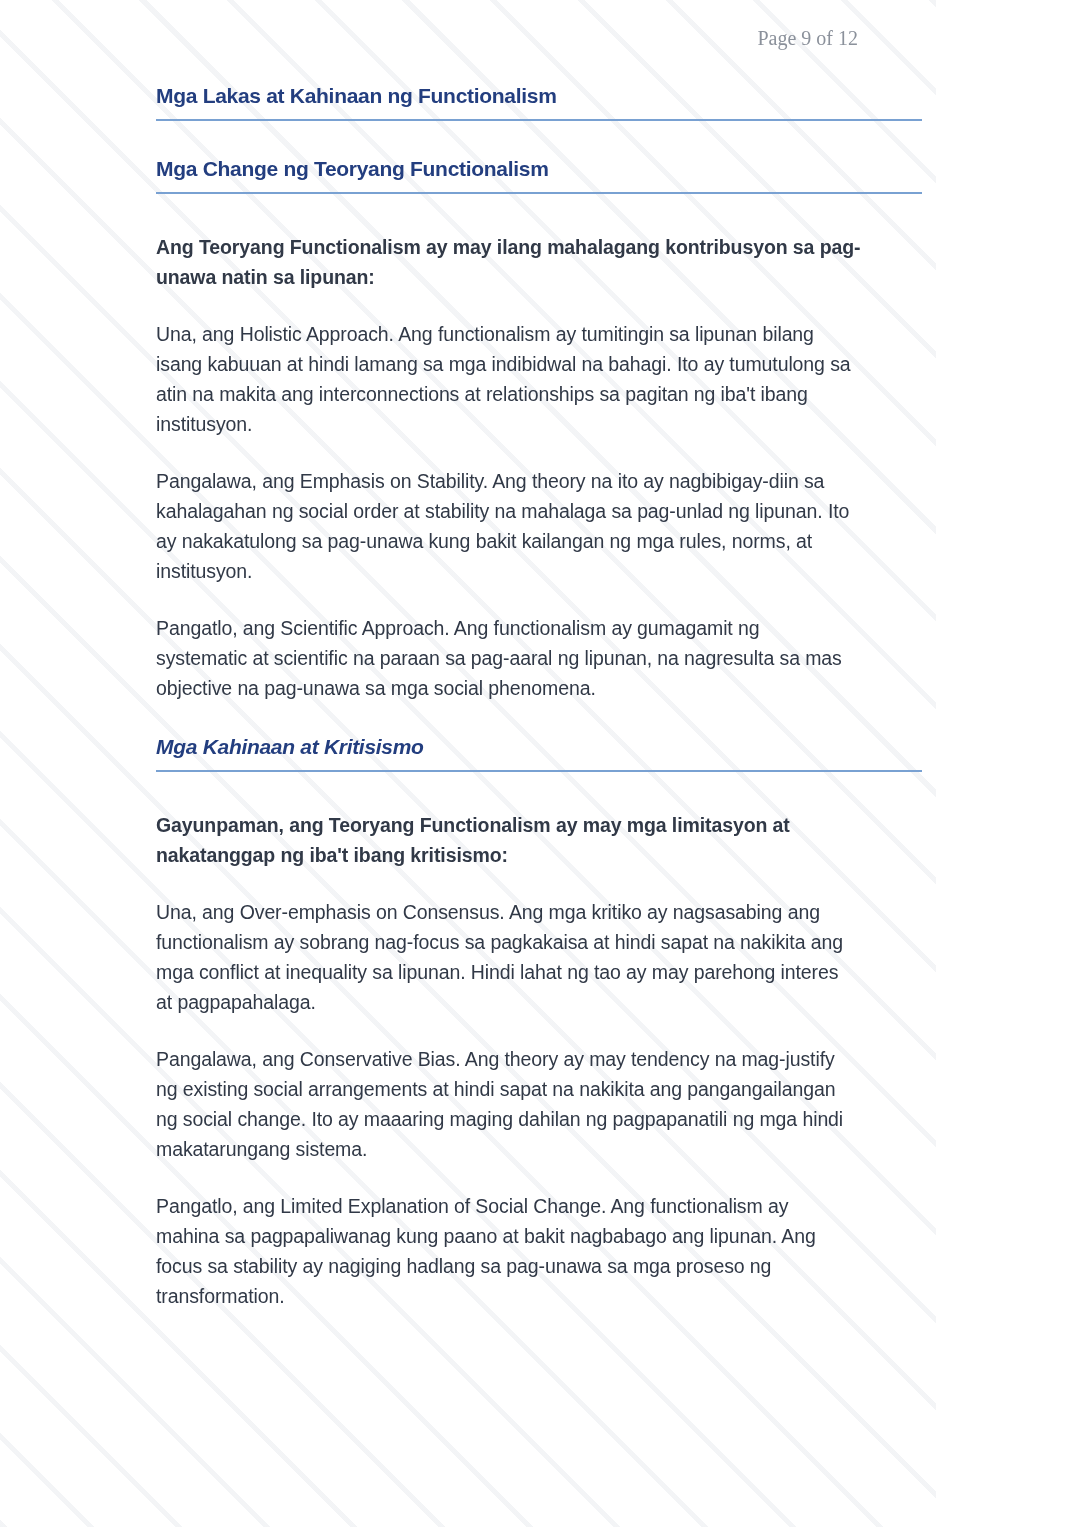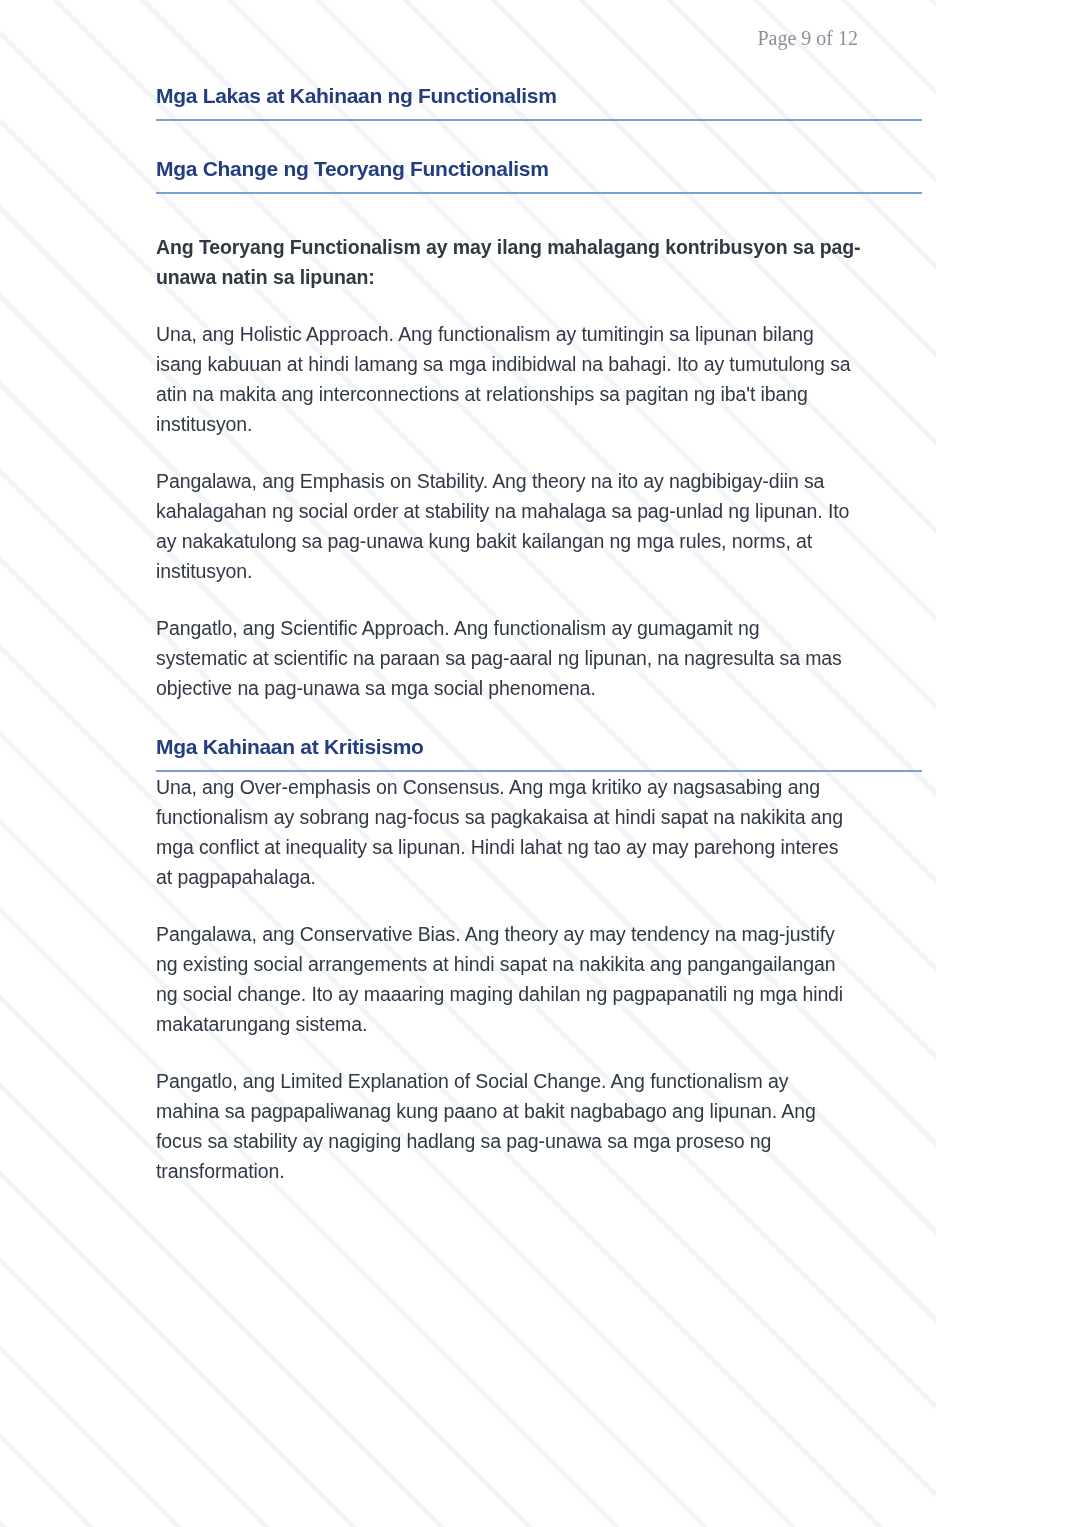--- a/index.html
+++ b/index.html
@@ -49,21 +49,21 @@
     margin: 0;
     font-family: "Liberation Sans", sans-serif;
     font-weight: bold;
     font-size: 21px;
     line-height: 24px;
     letter-spacing: -0.3px;
     color: #233e7f;
   }
   .heading.title { margin-top: 84px; }
   .heading.section { margin-top: 36px; }
-  .heading.section2 { margin-top: 32px; }
+  .heading.section2 { margin-top: 32px; font-style: italic; }
   .rule {
     height: 2px;
     margin-top: 11px;
     background: #79a1d2;
   }
   .para {
     margin: 0 0 27px 0;
     font-size: 19.5px;
     line-height: 30px;
     letter-spacing: -0.1px;
@@ -111,20 +111,22 @@
 kahalagahan ng social order at stability na mahalaga sa pag-unlad ng lipunan. Ito
 ay nakakatulong sa pag-unawa kung bakit kailangan ng mga rules, norms, at
 institusyon.</p>
     <p class="para">Pangatlo, ang Scientific Approach. Ang functionalism ay gumagamit ng
 systematic at scientific na paraan sa pag-aaral ng lipunan, na nagresulta sa mas
 objective na pag-unawa sa mga social phenomena.</p>
 
     <h2 class="heading section2">Mga Kahinaan at Kritisismo</h2>
     <div class="rule"></div>
 
+    <p class="para first">Gayunpaman, ang Teoryang Functionalism ay may mga limitasyon at
+nakatanggap ng iba't ibang kritisismo:</p>
     <p class="para">Una, ang Over-emphasis on Consensus. Ang mga kritiko ay nagsasabing ang
 functionalism ay sobrang nag-focus sa pagkakaisa at hindi sapat na nakikita ang
 mga conflict at inequality sa lipunan. Hindi lahat ng tao ay may parehong interes
 at pagpapahalaga.</p>
     <p class="para">Pangalawa, ang Conservative Bias. Ang theory ay may tendency na mag-justify
 ng existing social arrangements at hindi sapat na nakikita ang pangangailangan
 ng social change. Ito ay maaaring maging dahilan ng pagpapanatili ng mga hindi
 makatarungang sistema.</p>
     <p class="para">Pangatlo, ang Limited Explanation of Social Change. Ang functionalism ay
 mahina sa pagpapaliwanag kung paano at bakit nagbabago ang lipunan. Ang

